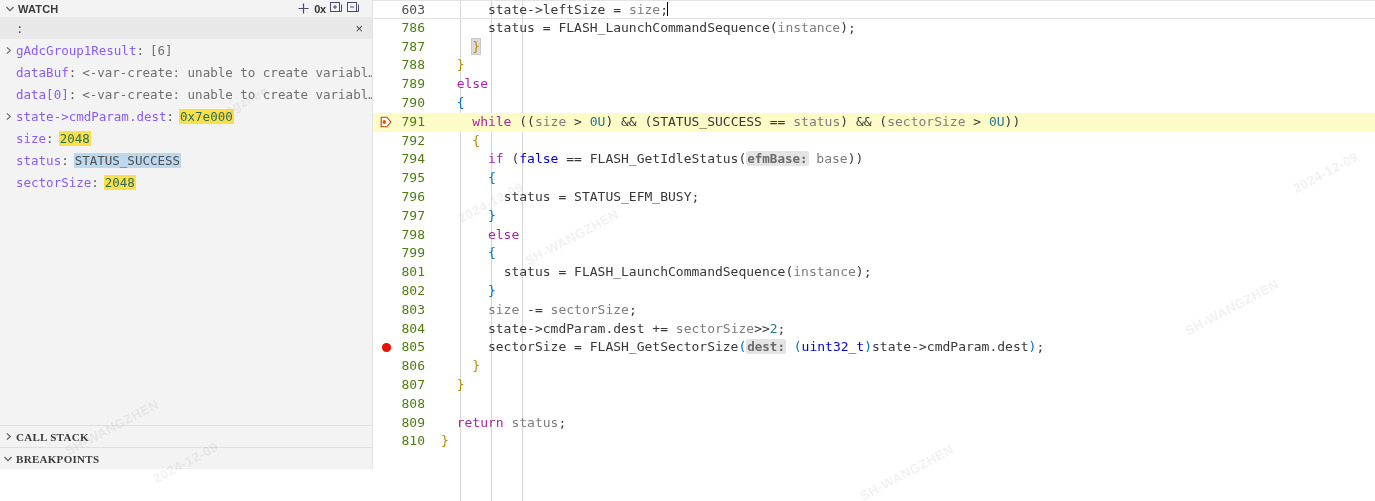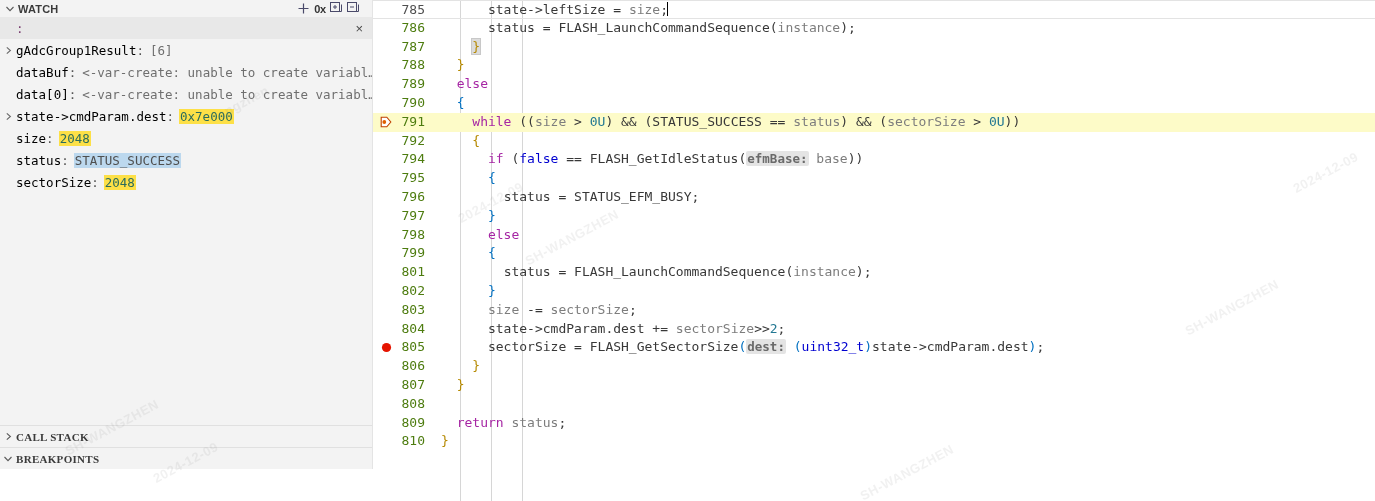--- a/index.html
+++ b/index.html
@@ -71,21 +71,21 @@
   }
   .watch-row.editing {
     background: #e8e8e8;
   }
   .row-twisty {
     width: 16px; flex: 0 0 16px;
     display:flex;align-items:center;justify-content:center;
     color:#6a6a6a; font-size:10px;
   }
   .row-indent { width:16px; flex:0 0 16px; }
-  .w-name { color: #000000; }
+  .w-name { color: #8b5cf6; }
   .w-name.plain { color:#7b3f72; }
   .w-colon { color: #555; }
   .w-val { color:#2a6b5c; margin-left:5px; padding:0 1px; }
   .w-val.hl { background:#fde047; }
   .w-val.gray { color:#6f6f6f; background:none; }
   .w-val.strhl { background:#bcd8ee; color:#4f4f4f; }
   .row-close {
     margin-left:auto; margin-right:9px;
     color:#4a4a4a; font-size:13px;
     font-family:"Liberation Sans",sans-serif;
@@ -311,21 +311,21 @@
       <span class="wm faint" style="left: 215px; top: 95px;">angzhen</span>
     </div>
 
   <div id="editor">
     <div class="guides">
       <div class="guide" style="left:87px;"></div>
       <div class="guide" style="left:118px;"></div>
       <div class="guide" style="left:149px;"></div>
     </div>
     <div id="code-lines">
-        <div class="code-line current"><span class="ln active">785</span><span class="code-text">      <span class="id">state</span><span class="op">-&gt;</span><span class="id">leftSize</span><span class="op"> </span><span class="op">=</span><span class="op"> </span><span class="arg">size</span><span class="op">;</span><span class="caret"></span></span></div>
+        <div class="code-line current"><span class="ln active">603</span><span class="code-text">      <span class="id">state</span><span class="op">-&gt;</span><span class="id">leftSize</span><span class="op"> </span><span class="op">=</span><span class="op"> </span><span class="arg">size</span><span class="op">;</span><span class="caret"></span></span></div>
         <div class="code-line"><span class="ln">786</span><span class="code-text">      <span class="id">status</span><span class="op"> = </span><span class="fn">FLASH_LaunchCommandSequence</span><span class="op">(</span><span class="arg">instance</span><span class="op">);</span></span></div>
         <div class="code-line"><span class="ln">787</span><span class="code-text">    <span class="brace-y brace-match">}</span></span></div>
         <div class="code-line"><span class="ln">788</span><span class="code-text">  <span class="brace-y">}</span></span></div>
         <div class="code-line"><span class="ln">789</span><span class="code-text">  <span class="kw">else</span></span></div>
         <div class="code-line"><span class="ln">790</span><span class="code-text">  <span class="brace">{</span></span></div>
         <div class="code-line hl-yellow"><span class="gutter-mark"><svg width="12" height="12" viewBox="0 0 12 12">
               <path d="M1.2 1.2 h5.6 l4 4.8 l-4 4.8 h-5.6 z" fill="#fff" stroke="#c04000" stroke-width="1.1"></path>
               <circle cx="4.3" cy="6" r="1.9" fill="#e06000"></circle>
             </svg></span><span class="ln">791</span><span class="code-text">    <span class="kw">while</span><span class="op"> ((</span><span class="arg">size</span><span class="op"> &gt; </span><span class="num">0U</span><span class="op">) </span><span class="op">&amp;&amp;</span><span class="op"> (</span><span class="macro">STATUS_SUCCESS</span><span class="op"> == </span><span class="arg">status</span><span class="op">) </span><span class="op">&amp;&amp;</span><span class="op"> (</span><span class="arg">sectorSize</span><span class="op"> &gt; </span><span class="num">0U</span><span class="op">))</span></span></div>
         <div class="code-line"><span class="ln">792</span><span class="code-text">    <span class="brace-y">{</span></span></div>

